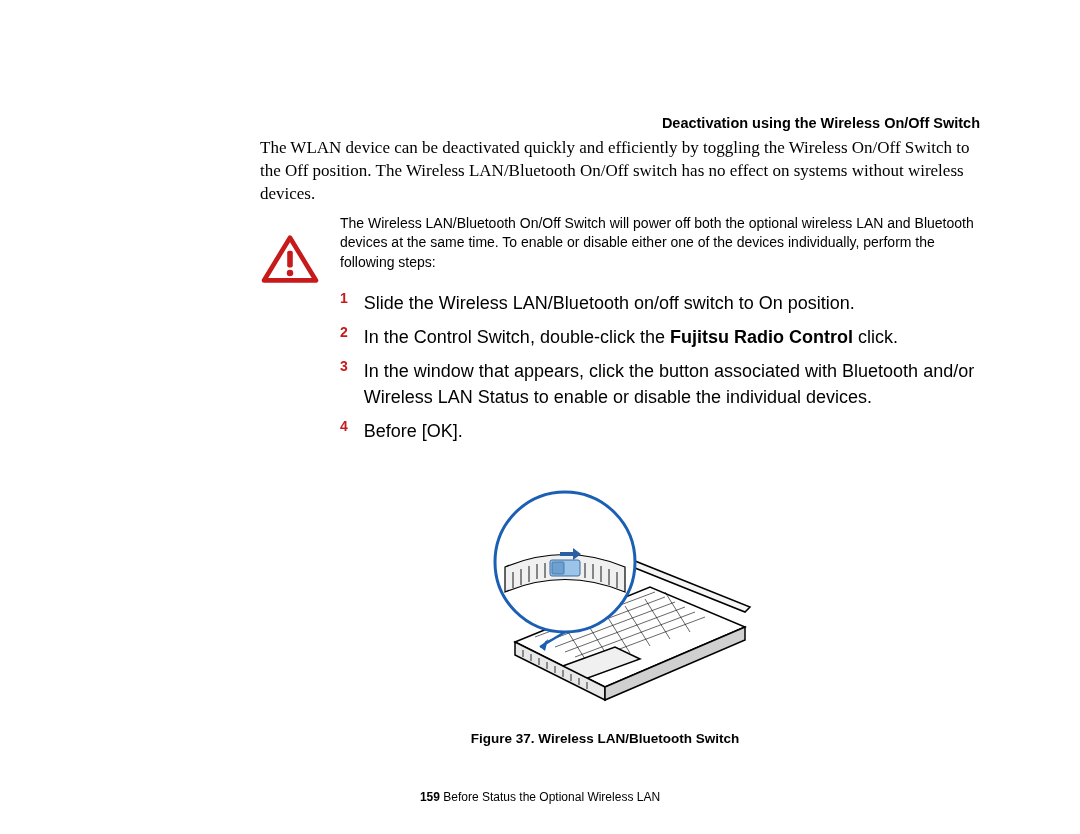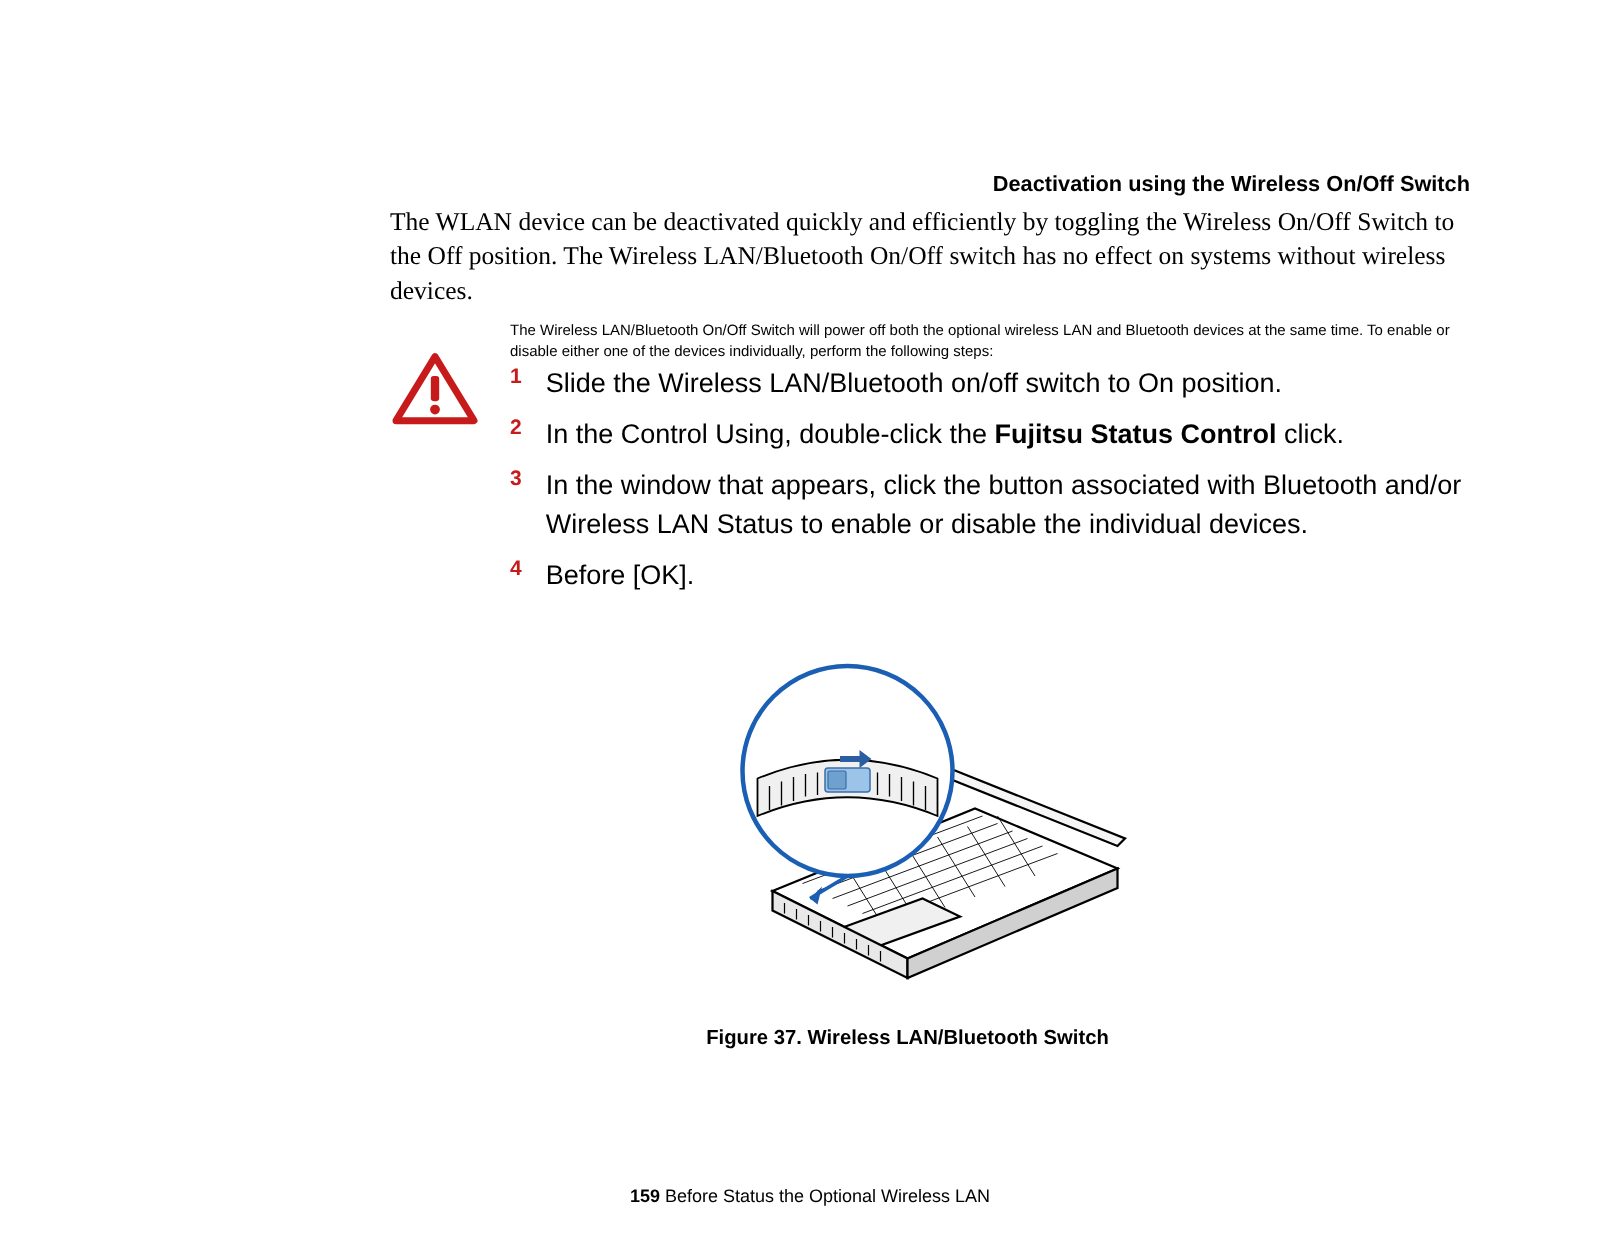--- a/index.html
+++ b/index.html
@@ -37,23 +37,23 @@
     margin-left: 30px;
   }
   .warning-icon {
     flex: 0 0 60px;
     margin-top: 20px;
   }
   .note-content {
     flex: 1;
   }
   .note-intro {
-    font-size: 10px;
+    font-size: 14px;
     line-height: 1.4;
-    margin-bottom: 0;
+    margin-bottom: 17px;
   }
   .step-list {
     display: table;
   }
   .step-row {
     display: table-row;
   }
   .step-num {
     display: table-cell;
     color: #c71a1a;
@@ -123,21 +123,21 @@
     </div>
     <div class="note-content">
       <div class="note-intro">The Wireless LAN/Bluetooth On/Off Switch will power off both the optional wireless LAN and Bluetooth devices at the same time. To enable or disable either one of the devices individually, perform the following steps:</div>
       <div class="step-list">
         <div class="step-row">
           <span class="step-num">1</span>
           <span class="step-text"><span>Slide the Wireless LAN/Bluetooth on/off switch to On position.</span><span class="bold"></span><span></span></span>
         </div>
         <div class="step-row">
           <span class="step-num">2</span>
-          <span class="step-text"><span>In the Control Using, double-click the </span><span class="bold">Fujitsu Status Control</span><span> click.</span></span>
+          <span class="step-text"><span>In the Control Switch, double-click the </span><span class="bold">Fujitsu Radio Control</span><span> click.</span></span>
         </div>
         <div class="step-row">
           <span class="step-num">3</span>
           <span class="step-text"><span>In the window that appears, click the button associated with Bluetooth and/or Wireless LAN Status to enable or disable the individual devices.</span><span class="bold"></span><span></span></span>
         </div>
         <div class="step-row">
           <span class="step-num">4</span>
           <span class="step-text"><span>Before [OK].</span><span class="bold"></span><span></span></span>
         </div>
       </div>

